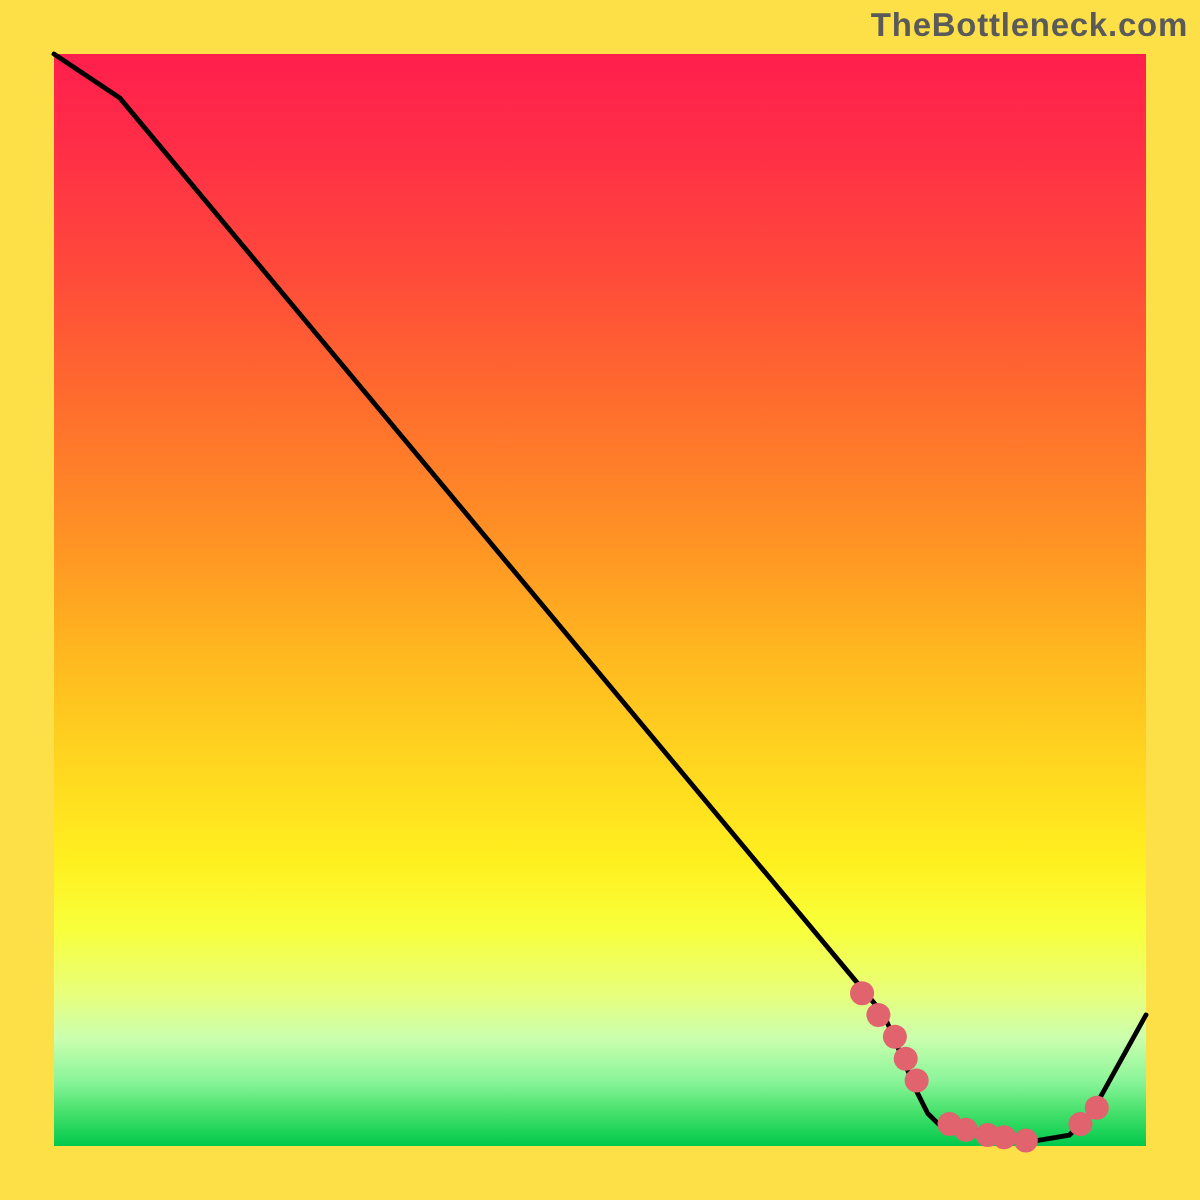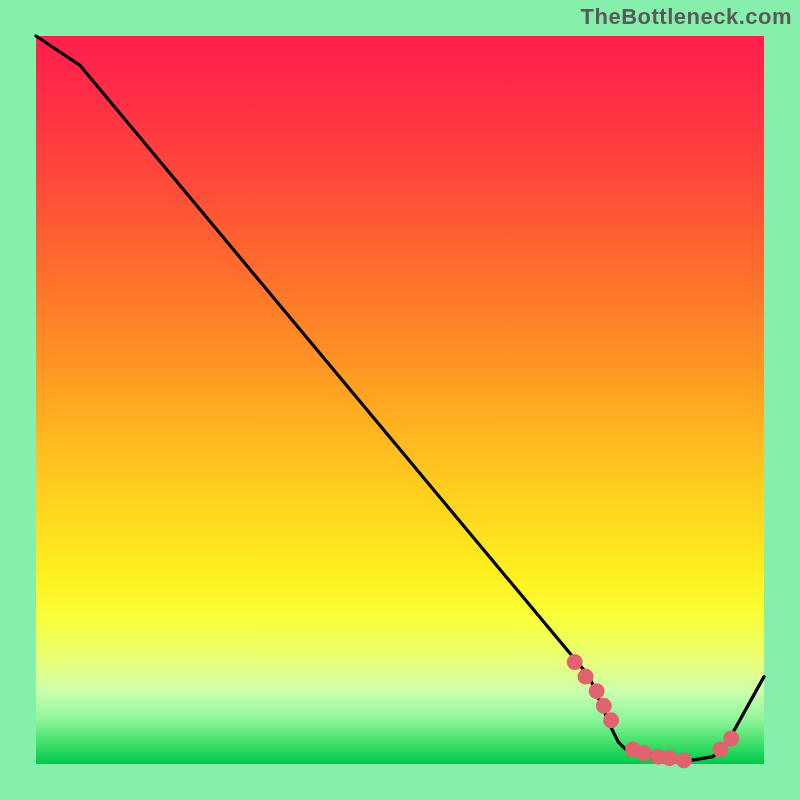--- a/index.html
+++ b/index.html
@@ -8,21 +8,21 @@
     width: 800px;
     height: 800px;
     overflow: hidden;
     background: #000;
     font-family: Arial, Helvetica, sans-serif;
   }
   .frame {
     position: relative;
     width: 800px;
     height: 800px;
-    background: #86efac;
+    background: #fde047;
   }
   .plot-area {
     position: absolute;
     left: 36px;
     top: 36px;
     width: 728px;
     height: 728px;
     
     background: linear-gradient(
       to bottom,

